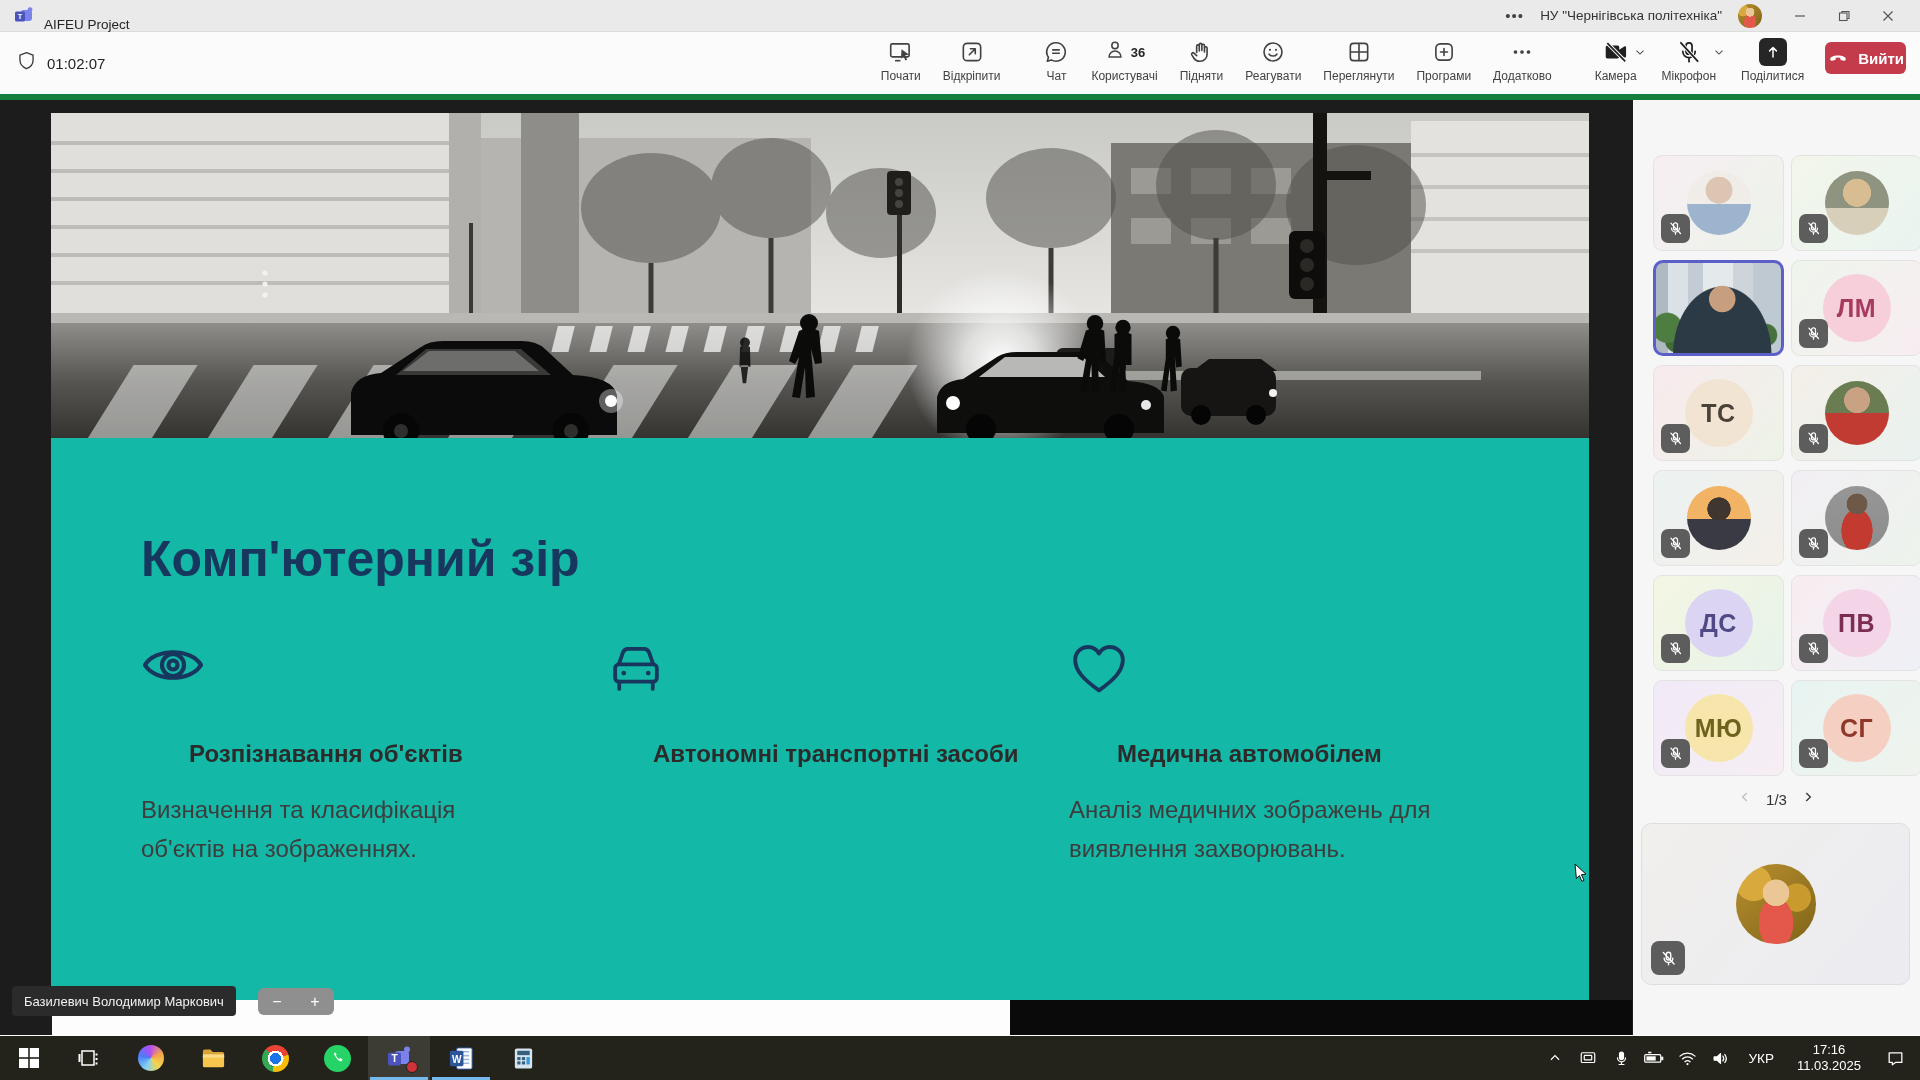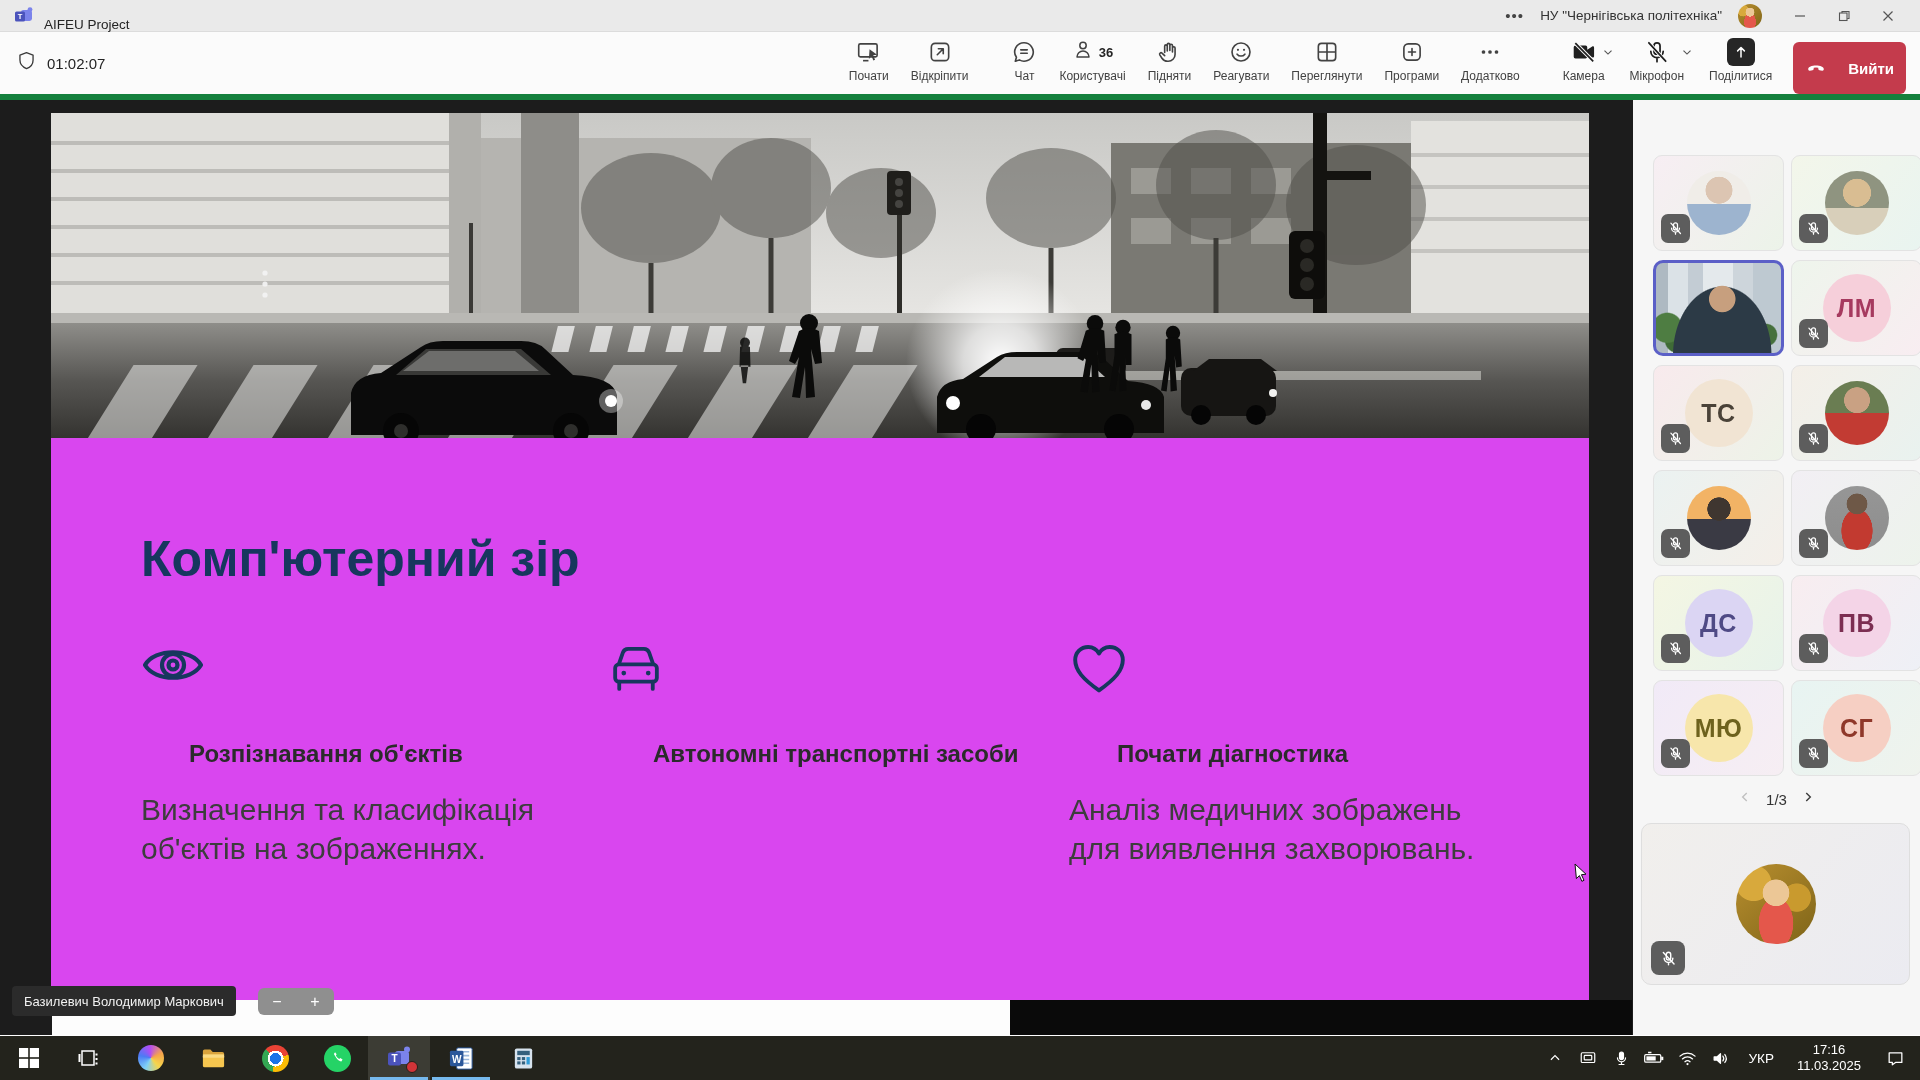--- a/index.html
+++ b/index.html
@@ -32,35 +32,35 @@
   .tools { margin-left:auto; display:flex; align-items:flex-start; padding-top:7px; padding-right:14px; }
   .tool { display:flex; flex-direction:column; align-items:center; gap:4px; padding:0 11px; cursor:pointer; }
   .tool .lbl { font-size:12px; color:#424242; white-space:nowrap; }
   .tool .ic { height:26px; display:flex; align-items:center; }
   .tdiv { width:1px; background:#d9d9d9; margin:4px 10px 10px 10px; }
   .split { display:flex; align-items:flex-start; }
   .chev { margin-top:6px; margin-left:-6px; margin-right:4px; }
   .count { font-weight:bold; font-size:13px; color:#242424; margin-left:3px; }
   .share-sq { width:28px; height:28px; background:#262626; border-radius:6px;
     display:flex; align-items:center; justify-content:center; }
-  .leave { margin-left:10px; margin-top:3px; height:52px; background:#c43b4c; border-radius:6px;
-    display:flex; align-items:center; gap:21px; padding:0 12px; cursor:pointer; }
+  .leave { margin-left:10px; margin-top:3px; height:32px; background:#c43b4c; border-radius:6px;
+    display:flex; align-items:center; gap:9px; padding:0 2px; cursor:pointer; }
   .leave span { color:#fff; font-size:15px; font-weight:bold; }
 
   
   .stage { position:absolute; left:0; top:100px; width:1633px; height:935px; background:#1c1c1c; }
-  .slide { position:absolute; left:51px; top:13px; width:1538px; height:888px; background:#d946ef; }
+  .slide { position:absolute; left:51px; top:13px; width:1538px; height:888px; background:#14b8a6; }
   .photo { display:block; width:1538px; height:325px; }
   .slide-body { padding:92px 0 0 90px; }
   .slide-title { font-size:50px; font-weight:bold; color:#17375E; letter-spacing:0; }
   .features { display:flex; margin-top:52px; }
   .feature { width:434px; margin-right:30px; }
   .f-ic { height:58px; margin-bottom:38px; }
   .f-h { font-size:24px; font-weight:bold; color:#2b2b2b; line-height:36px; max-width:420px;margin-left:48px; }
-  .f-p { margin-top:18px; font-size:30px; color:#3d3d3d; line-height:39px; max-width:420px; }
+  .f-p { margin-top:18px; font-size:24px; color:#3d3d3d; line-height:39px; max-width:420px; }
 
   .strip-white { position:absolute; left:52px; top:900px; width:958px; height:35px; background:#fdfdfd; }
   .strip-black { position:absolute; left:1010px; top:900px; width:622px; height:35px; background:#0a0a0a; }
   .name-pill { position:absolute; left:12px; top:886px; height:30px; background:#2b2b2b; border-radius:4px;
     display:flex; align-items:center; padding:0 12px; color:#f2f2f2; font-size:13px; white-space:nowrap; }
   .zoom-pill { position:absolute; left:258px; top:888px; width:76px; height:27px; background:#8f8f8f;
     border-radius:6px; display:flex; align-items:center; justify-content:space-around; }
   .zoom-pill .zb { color:#fff; font-size:16px; line-height:16px; cursor:pointer; width:30px; text-align:center; }
 
   
@@ -526,21 +526,21 @@
                 </svg>
             </div>
             <div class="f-h" style="max-width:370px">Автономні транспортні засоби</div>
           </div>
           <div class="feature">
             <div class="f-ic">
               <svg width="60" height="56" viewBox="0 0 64 60" fill="none" stroke="#17375E" stroke-width="4.2" stroke-linejoin="round">
                   <path d="M32 54C15 42 6.5 32.5 6.5 21.5 6.5 13.5 12.5 7.5 20.5 7.5c5 0 9 2.6 11.5 7 2.5-4.4 6.5-7 11.5-7 8 0 14 6 14 14 0 11-8.5 20.5-25.5 32.5z"></path>
                 </svg>
             </div>
-            <div class="f-h">Почати діагностика</div>
+            <div class="f-h">Медична автомобілем</div>
             <div class="f-p" style="max-width:418px">Аналіз медичних зображень для виявлення захворювань.</div>
           </div>
         </div>
       </div>
     </div>
 
     <div class="strip-white"></div>
     <div class="strip-black"></div>
 
     <div class="name-pill">Базилевич Володимир Маркович</div>

